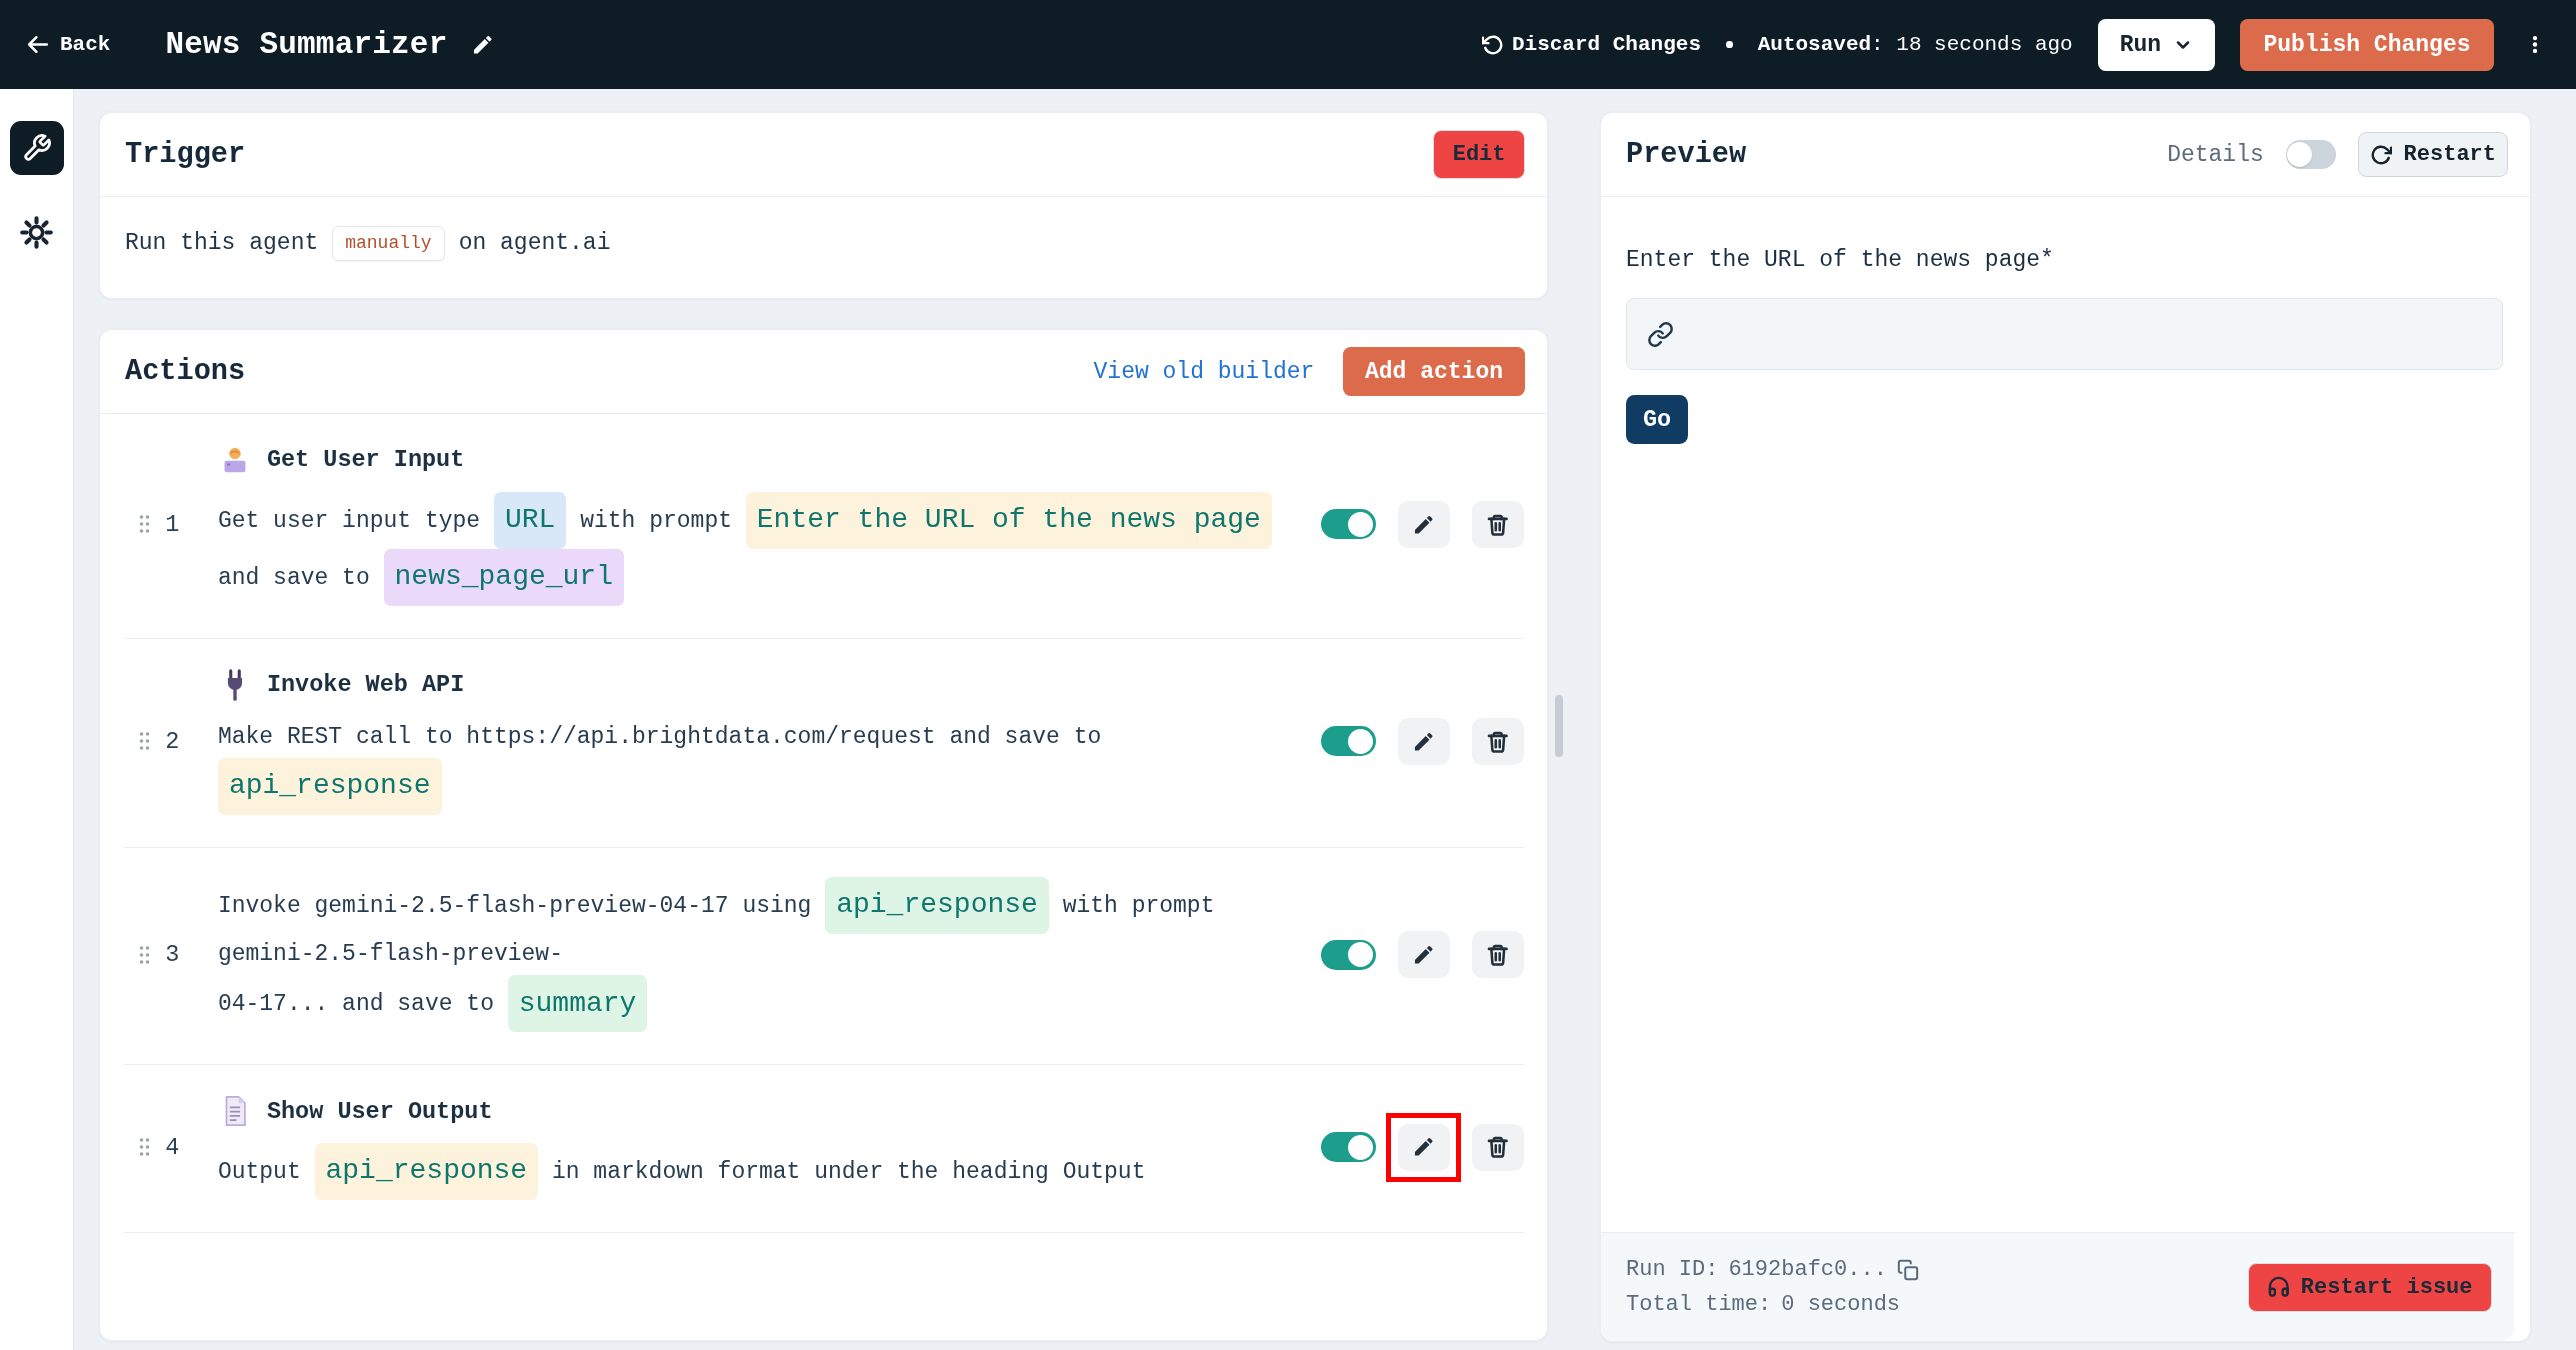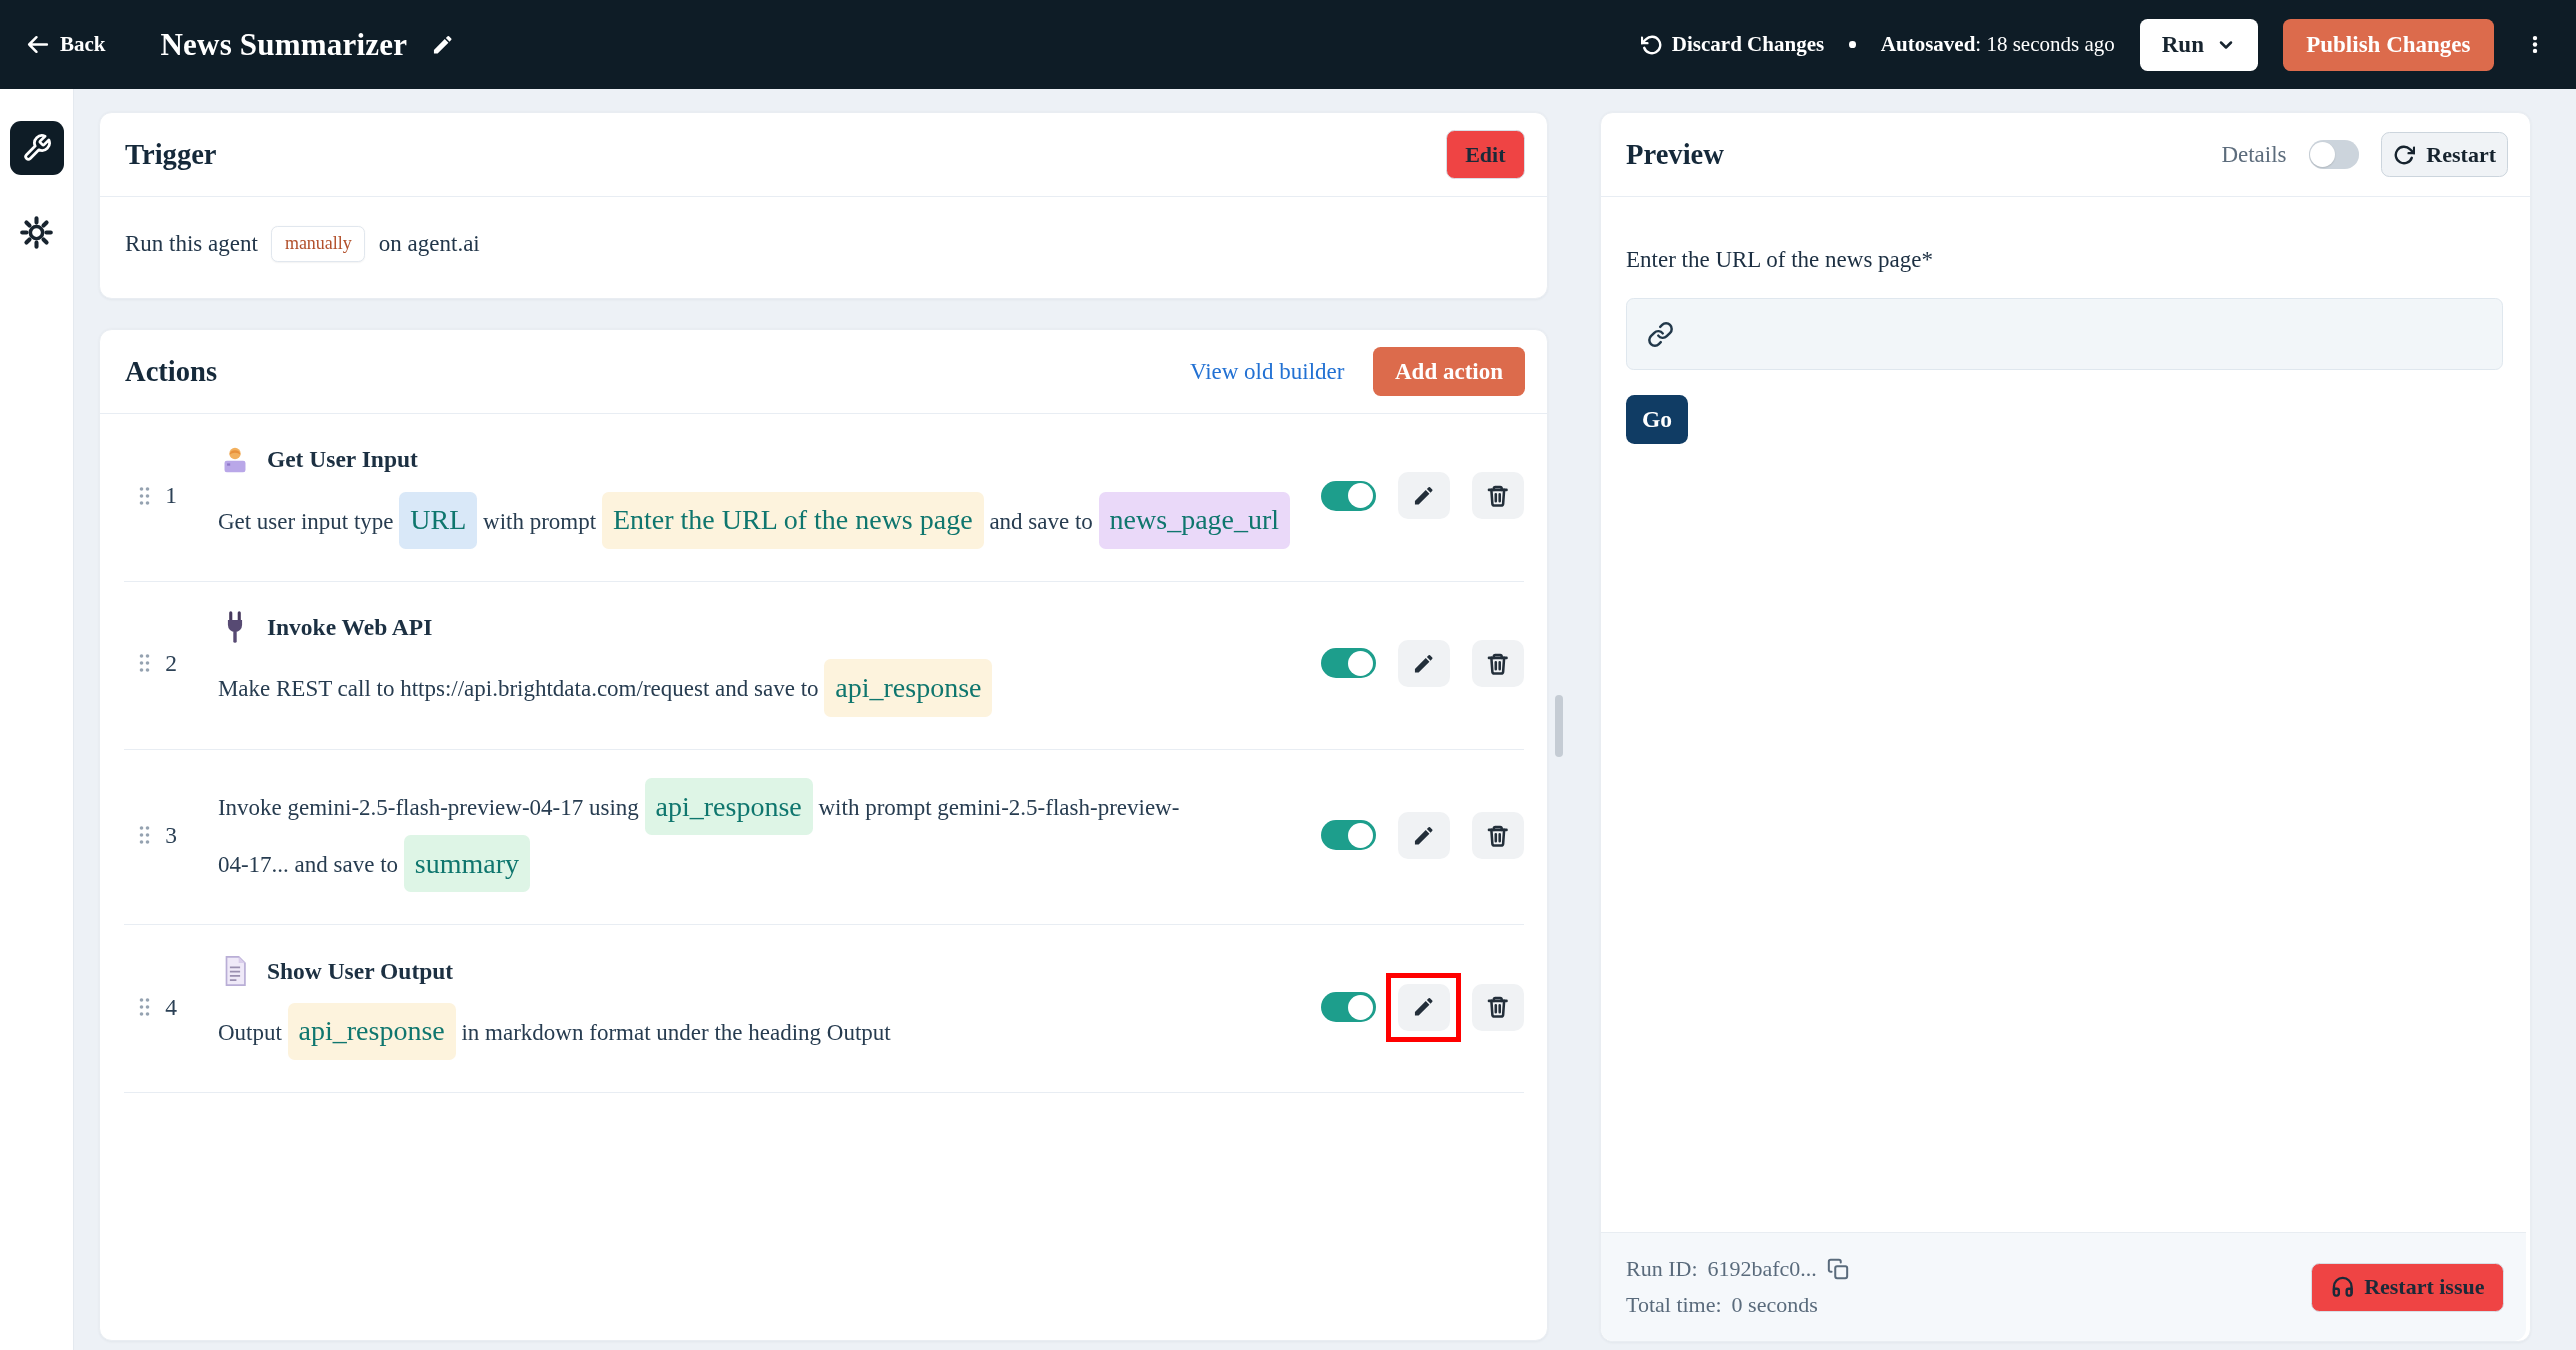--- a/index.html
+++ b/index.html
@@ -1,20 +1,20 @@
 <!DOCTYPE html>
 <html style="--topbar: #0e1c26; --orange: #dc6b4c; --teal: #1d9e8c; --blue: #2271d3; --navy: #103c64; --red: #ff0000; --badge-blue: #d9e8f8; --badge-cream: #fdf3dd; --badge-purple: #ead9f9; --badge-green: #def5e6;font-size:13.4px"><head>
 <meta charset="utf-8">
 <style>
   * { margin:0; padding:0; box-sizing:border-box; }
   html,body { background:#dfe5ec; }
   .screen {
     position:relative; width:2576px; height:1351px; overflow:hidden;
     background:#edf1f6;
-    font-family:Liberation Serif, serif;
+    font-family:Liberation Mono, monospace;
     color:#1d3145;
   }
   svg { display:block; }
 
   
   .topbar {
     position:absolute; left:0; top:0; width:2576px; height:89px;
     background:var(--topbar,#0e1c26); color:#fff;
     display:flex; align-items:center; justify-content:space-between;
     padding:0 25px;
@@ -167,21 +167,21 @@
   .url-input {
     flex:1; border:none; outline:none; background:transparent;
     font-size:23px; font-family:inherit; color:#1c2f42;
   }
   .btn-go {
     margin-top:25px; width:62px; height:49px; border:none; border-radius:8.4px;
     background:var(--navy,#103c64); color:#fff; font-size:23.5px; font-weight:bold;
     font-family:inherit; cursor:pointer;
   }
   .preview-foot {
-    position:absolute; left:0; right:4px; bottom:0; height:109px;
+    position:absolute; left:0; right:16px; bottom:0; height:109px;
     background:#f5f8fb; border-top:0.8px solid #e8edf2;
     border-radius:0 0 12.6px 12.6px;
     display:flex; align-items:center; justify-content:space-between;
     padding:0 22px 0 25px;
   }
   .foot-meta { display:flex; flex-direction:column; gap:10px; font-size:22px; color:#5a6b7c; }
   .foot-line { display:flex; align-items:center; gap:10px; }
   .copy-btn { color:#5a6b7c; cursor:pointer; background:none; border:none; padding:0; }
 </style>
 </head>

